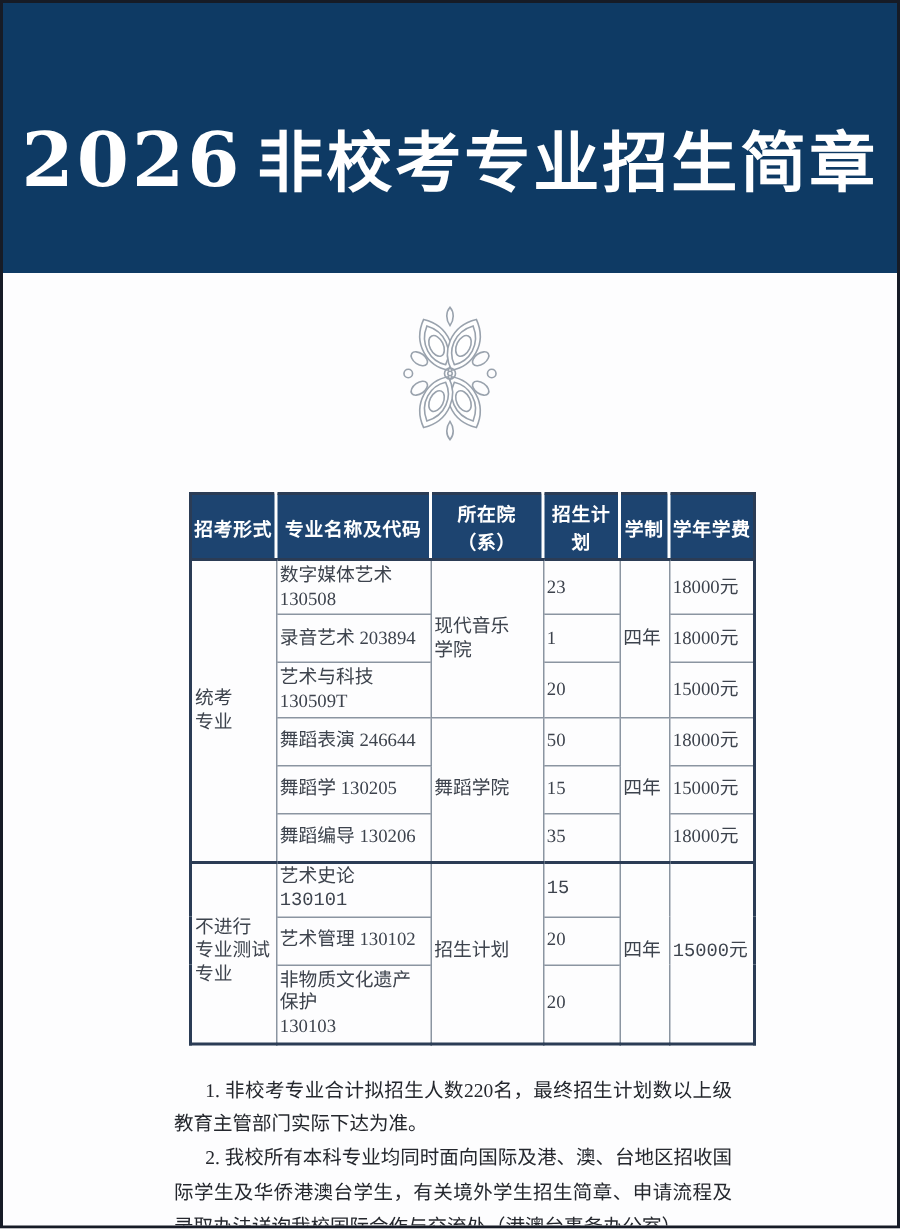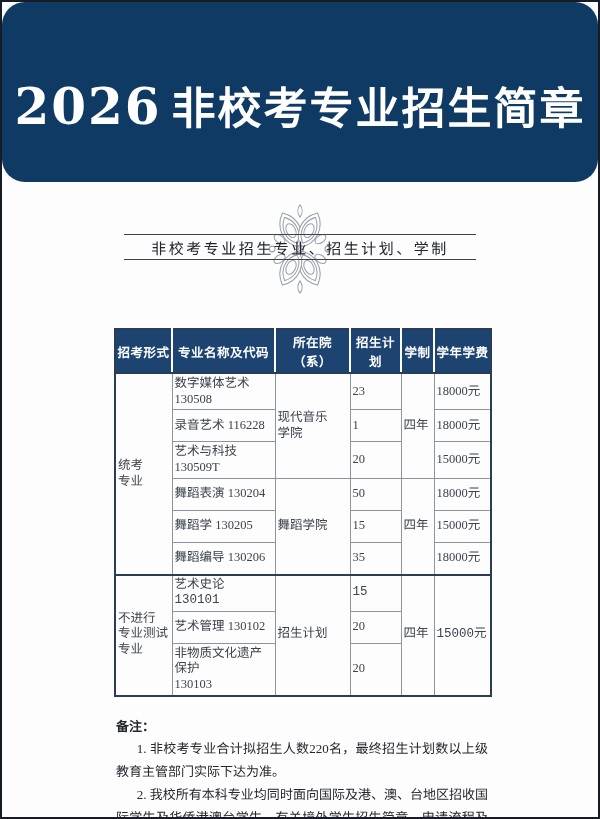--- a/index.html
+++ b/index.html
@@ -12,21 +12,21 @@
     border:2px solid #161b26;
     overflow:hidden;
     font-family:"Liberation Serif","DejaVu Serif",serif;
     color:#2f333b;
   }
   
   .masthead{
     height:180px;
     background:#0e3a64;
     display:flex;align-items:center;justify-content:center;
-    padding-top:26px;box-sizing:border-box;border-radius:23px;
+    padding-top:26px;box-sizing:border-box;
   }
   .masthead .title{
     color:#ffffff;
     font-weight:700;
     letter-spacing:2px;
     white-space:nowrap;
   }
   .masthead .year{
     font-family:"DejaVu Serif","Liberation Serif",serif;
     font-size:50px;
@@ -58,20 +58,21 @@
     white-space:nowrap;
   }
   
   .tbl-wrap{margin:30px 0 0 112px;}
   table.adm{
     border-collapse:collapse;
     table-layout:fixed;
     width:376px;
     border:2px solid #2b3c55;
     font-size:12.5px;
+    margin-left:12px;
   }
   table.adm th{
     background:#1d4470;
     color:#ffffff;
     font-family:"Liberation Sans","DejaVu Sans",sans-serif;
     font-weight:700;
     font-size:12.5px;
     height:31px;
     padding:2px 1px;
     border-left:2px solid #ffffff;
@@ -146,23 +147,20 @@
 
       <ellipse cx="25" cy="43" rx="4.5" ry="7.5" transform="rotate(-55 25 43)"></ellipse>
       <ellipse cx="75" cy="43" rx="4.5" ry="7.5" transform="rotate(55 75 43)"></ellipse>
       <ellipse cx="25" cy="67" rx="4.5" ry="7.5" transform="rotate(-125 25 67)"></ellipse>
       <ellipse cx="75" cy="67" rx="4.5" ry="7.5" transform="rotate(125 75 67)"></ellipse>
       <circle cx="16" cy="55" r="3.5"></circle>
       <circle cx="84" cy="55" r="3.5"></circle>
       <circle cx="50" cy="55" r="4.5"></circle>
       <circle cx="50" cy="55" r="1.8"></circle>
     </svg>
-    <div class="band">
-      <span class="band-text">非校考专业招生专业、招生计划、学制</span>
-    </div>
   </div>
 
   <div class="tbl-wrap">
     <table class="adm">
       <colgroup>
         <col style="width:57px">
           <col style="width:103px">
           <col style="width:75px">
         <col style="width:51px">
           <col style="width:33px">
@@ -183,31 +181,31 @@
           <td rowspan="6">统考
 专业</td>
           <td class="major">数字媒体艺术 130508</td>
           <td rowspan="3">现代音乐
 学院</td>
           <td>23</td>
           <td rowspan="3">四年</td>
           <td>18000元</td>
         </tr>
         <tr>
-          <td class="major">录音艺术 116228</td>
+          <td class="major">录音艺术 203894</td>
           <td>1</td>
           <td>18000元</td>
         </tr>
         <tr>
           <td class="major">艺术与科技 130509T</td>
           <td>20</td>
           <td>15000元</td>
         </tr>
         <tr>
-          <td class="major">舞蹈表演 130204</td>
+          <td class="major">舞蹈表演 246644</td>
           <td rowspan="3">舞蹈学院</td>
           <td>50</td>
           <td rowspan="3">四年</td>
           <td>18000元</td>
         </tr>
         <tr>
           <td class="major">舞蹈学 130205</td>
           <td>15</td>
           <td>15000元</td>
         </tr>
@@ -233,19 +231,18 @@
         <tr>
           <td class="major">非物质文化遗产保护
 130103</td>
           <td>20</td>
         </tr>
       </tbody>
     </table>
   </div>
 
   <div class="notes">
-    <p class="label">备注：</p>
     <p class="item">1. 非校考专业合计拟招生人数220名，最终招生计划数以上级教育主管部门实际下达为准。</p>
     <p class="item">2. 我校所有本科专业均同时面向国际及港、澳、台地区招收国际学生及华侨港澳台学生，有关境外学生招生简章、申请流程及录取办法详询我校国际合作与交流处（港澳台事务办公室）。</p>
 
   </div>
 
 </div>
 
 </body></html>

